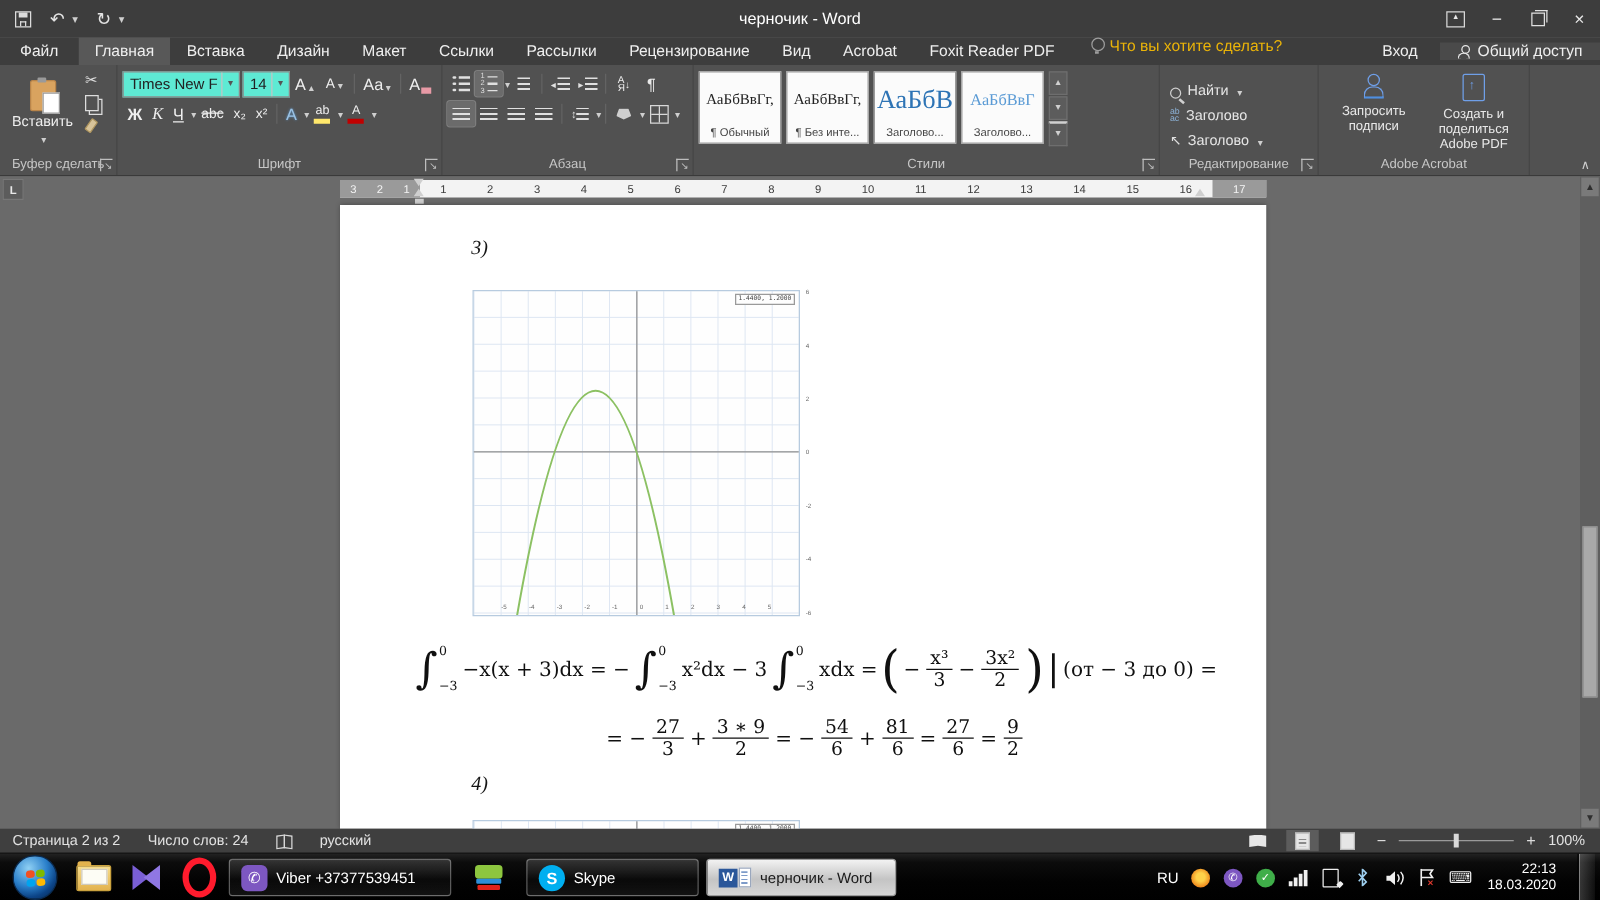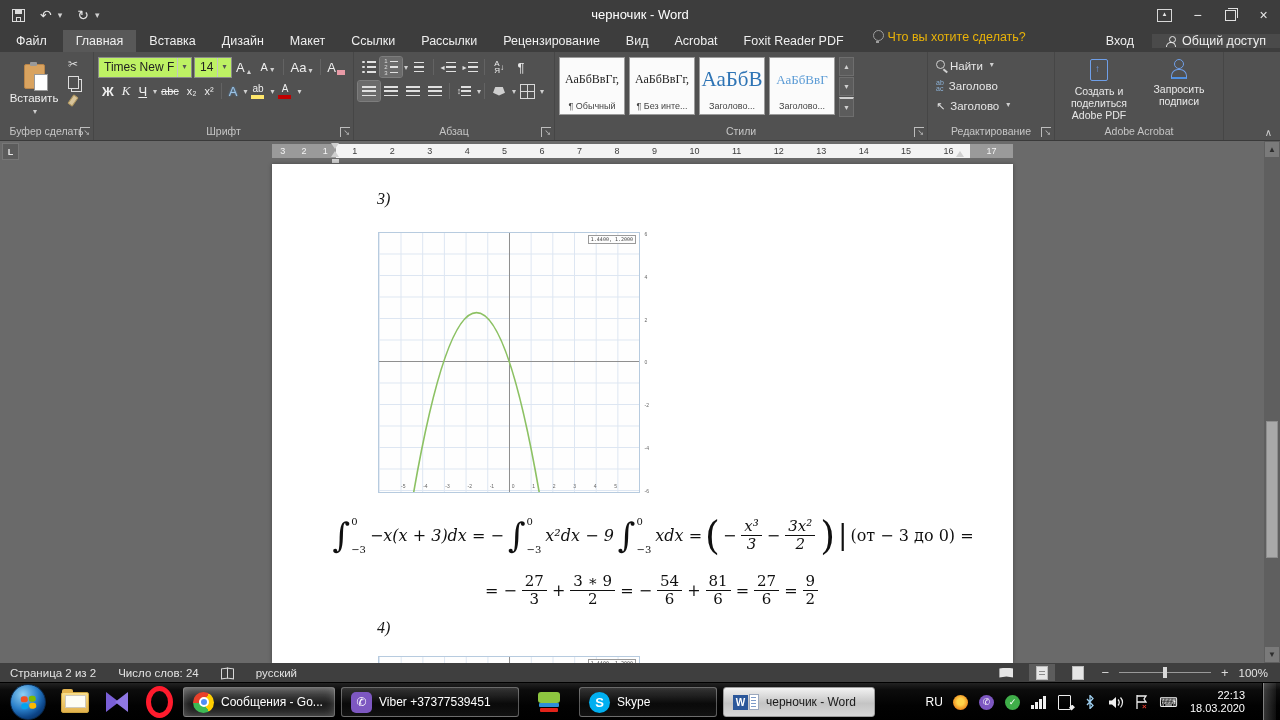--- a/index.html
+++ b/index.html
@@ -49,21 +49,21 @@
   .clipic:before{content:"";position:absolute;left:5px;top:-3px;width:7px;height:4px;background:#9a9a9a;border-radius:1px}
   .clipic:after{content:"";position:absolute;right:-4px;bottom:-3px;width:12px;height:15px;background:#fff;border:1px solid #999}
   .clipcol{display:flex;flex-direction:column;justify-content:flex-start;gap:4px;padding-top:2px}
   .cico{width:18px;height:14px;display:flex;align-items:center;justify-content:center;font-size:12px;color:#ddd}
   .copyic{width:9px;height:11px;border:1px solid #ddd;background:transparent;box-shadow:3px 3px 0 -1px #515151,3px 3px 0 0 #ddd}
   .brushic{width:4px;height:9px;background:#d8c49a;border:1px solid #b09760;transform:rotate(35deg);border-radius:1px}
   
   .g-font{width:259px}
   .fcol{display:flex;flex-direction:column;width:100%}
   .frow{display:flex;align-items:center;margin:1px 0;height:22px}
-  .combo{background:#bef264;color:#222;border:1px solid #8b8b8b;height:19px;display:flex;align-items:center;font-size:12px;padding-left:5px}
+  .combo{background:#5eead4;color:#222;border:1px solid #8b8b8b;height:19px;display:flex;align-items:center;font-size:12px;padding-left:5px}
   .combo .cv{flex:1;white-space:nowrap;overflow:hidden}
   .combo .cc{width:13px;text-align:center;font-size:8px;color:#555;border-left:1px solid #c4c4c4;align-self:stretch;line-height:18px}
   .lbtn{font-size:13px;padding:1px 4px;color:#efefef;display:flex;align-items:flex-end}
   .lbtn .tiny{font-size:7px;margin-left:1px;color:#cfcfcf}
   .uline{text-decoration:underline}
   .strike{text-decoration:line-through}
   .stack{display:inline-flex;flex-direction:column;align-items:center;line-height:1}
   .bar{width:13px;height:4px;margin-top:1px}
   .fx{color:#9cc3e5;text-shadow:0 0 2px #5d9bd3}
   
@@ -90,21 +90,21 @@
   
   .g-sty{width:372px}
   .cells{display:flex;gap:4px;padding-top:2px}
   .cell{width:64px;height:56px;background:#fbfbfb;border:1px solid #9b9b9b;display:flex;flex-direction:column;justify-content:flex-end;align-items:center;overflow:hidden}
   .cell .sam{flex:1;display:flex;align-items:center;justify-content:center;font-family:"Liberation Serif",serif;color:#222;white-space:nowrap}
   .cell .nm{font-size:9px;color:#454545;padding-bottom:3px;white-space:nowrap}
   .sscroll{display:flex;flex-direction:column;gap:1px;margin-left:4px;padding-top:2px}
   .sscroll span{width:13px;height:17px;background:#5c5c5c;border:1px solid #6e6e6e;font-size:7px;color:#d0d0d0;display:flex;align-items:center;justify-content:center}
   
   .g-edit{width:126px;font-size:11.5px}
-  .erow{display:flex;align-items:flex-start;gap:5px;height:19px;padding-left:4px;white-space:nowrap}
+  .erow{display:flex;align-items:flex-end;gap:5px;height:19px;padding-left:4px;white-space:nowrap}
   .mag{width:7px;height:7px;border:1.5px solid #d0d0d0;border-radius:50%;position:relative}
   .mag:after{content:"";position:absolute;right:-4px;bottom:-3px;width:5px;height:1.5px;background:#d0d0d0;transform:rotate(40deg)}
   .abrep{display:flex;flex-direction:column;font-size:7px;line-height:6px;color:#8db3d8}
   .selarr{font-size:11px;color:#e0e0e0}
   
   .g-acr{width:168px}
   .bigbtn{flex:1;display:flex;flex-direction:column;align-items:center;justify-content:flex-start;gap:4px;padding-top:4px;font-size:10.5px;text-align:center;line-height:12px;color:#e8e8e8}
   .pdfpage{width:16px;height:20px;border:1.5px solid #6f9fe8;border-radius:2px;position:relative}
   .pdfpage:after{content:"↑";position:absolute;left:4px;top:3px;font-size:10px;color:#6f9fe8}
   .signic{width:18px;height:20px;position:relative}
@@ -131,21 +131,21 @@
   .gaxv{position:absolute;left:130px;top:0;bottom:0;width:1px;background:#8f8f8f}
   .gaxh{position:absolute;top:128px;left:0;right:0;height:1px;background:#8f8f8f}
   .readout{position:absolute;right:3px;top:2px;border:1px solid #9a9a9a;background:#fdfdfd;font-size:5px;line-height:7px;padding:0 2px;color:#444;font-family:"DejaVu Sans Mono",monospace;white-space:nowrap}
   .xticks{position:absolute;left:22px;width:216px;top:250px;display:flex;justify-content:space-between;font-size:5px;color:#666}
   .yticks{position:absolute;right:-10px;top:-2px;bottom:-2px;display:flex;flex-direction:column;justify-content:space-between;font-size:5px;color:#666;text-align:left}
   .curve{position:absolute;left:0;top:0}
   
   .eqline{position:absolute;left:50px;right:30px;display:flex;align-items:center;justify-content:center;gap:3px;font-family:"DejaVu Serif",serif;font-size:16px;color:#101010}
   .eq1{top:344px;height:54px}
   .eq2{top:402px;height:48px}
-  .it{font-style:italic}
+  .it{}
   .int{display:inline-flex;align-items:center;margin:0 1px}
   .int .sg{font-size:34px;line-height:34px;font-family:"DejaVu Serif",serif}
   .int .lims{display:flex;flex-direction:column;justify-content:space-between;height:38px;font-size:10px;line-height:10px;padding:1px 0 0 1px}
   .frac{display:inline-flex;flex-direction:column;align-items:center;font-size:15px;line-height:1.1;margin:0 2px}
   .frac .n{border-bottom:1.2px solid #101010;padding:0 3px}
   .bp{font-size:38px;line-height:30px;font-weight:400;font-family:"DejaVu Serif",serif;transform:scaleY(1.05)}
   .tallbar{font-size:28px;line-height:28px;font-family:"DejaVu Serif",serif}
   
   .graph2{position:absolute;left:106px;top:492px;width:260px;height:40px;border:1px solid #b7cbdf;background:#fefefe;
     background-image:linear-gradient(to right,#dde6f2 1px,transparent 1px);background-size:21.7px 21.5px}
@@ -498,28 +498,28 @@
         </span>
       </div>
     </div>
     <div class="glabel"><span>Редактирование</span>
       <span class="dlg">↘</span></div>
   </div>
 
   <div class="group g-acr">
     <div class="gbody">
       <div class="bigbtn">
+        <span class="signic"></span>
+        <span><span>Запросить</span><br>
+        <span>подписи</span></span>
+      </div>
+      <div class="bigbtn">
         <span class="pdfpage"></span>
         <span><span>Создать и поделиться</span><br>
         <span>Adobe PDF</span></span>
-      </div>
-      <div class="bigbtn">
-        <span class="signic"></span>
-        <span><span>Запросить</span><br>
-        <span>подписи</span></span>
       </div>
     </div>
     <div class="glabel"><span>Adobe Acrobat</span></div>
   </div>
 
   <div class="group" style="flex:1;border-right:none"></div>
   <span class="collapse">∧</span>
 </div>
 
 <div class="docarea">
@@ -602,21 +602,21 @@
           </span>
       </span>
       <span class="it">−x(x + 3)dx = −</span>
       <span class="int">
         <span class="sg">∫</span>
         <span class="lims">
             <span>0</span>
             <span>−3</span>
           </span>
       </span>
-      <span class="it">x²dx − 9</span>
+      <span class="it">x²dx − 3</span>
       <span class="int">
         <span class="sg">∫</span>
         <span class="lims">
             <span>0</span>
             <span>−3</span>
           </span>
       </span>
       <span class="it">xdx =</span>
       <span class="bp">(</span>
       <span class="it">−</span>
@@ -723,24 +723,20 @@
   <span class="lic">
       <span class="kmp">
         <i class="l"></i>
         <i class="r"></i>
       </span>
     </span>
   <span class="lic">
       <span class="opera"></span>
     </span>
 
-  <span class="tbtn hot" style="width:132px">
-    <span class="chrome"></span>
-    <span>Сообщения - Go...</span>
-  </span>
   <span class="tbtn" style="width:158px">
     <span class="viberic">
         <span>✆</span>
       </span>
     <span>Viber +37377539451</span>
   </span>
   <span class="lic" style="margin:0 8px">
     <span class="bstack">
         <span class="t"></span>
         <span class="m"></span>

